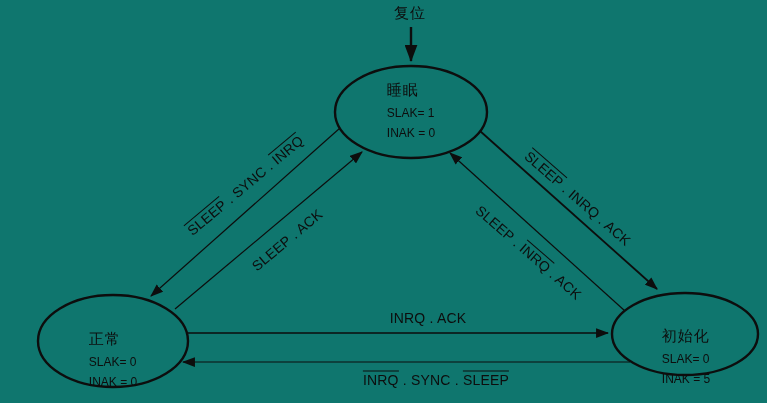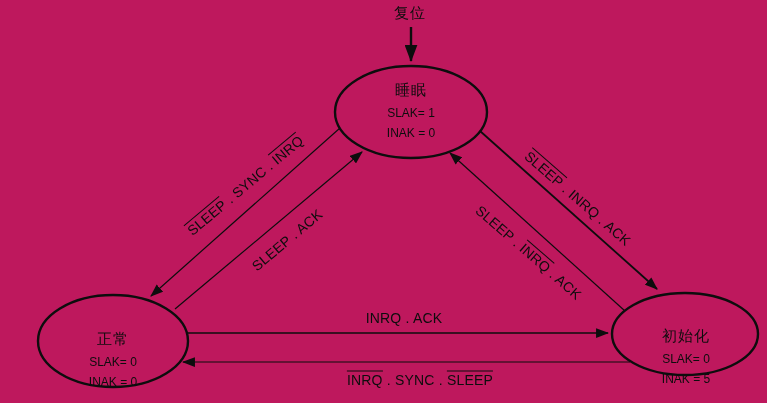--- a/index.html
+++ b/index.html
@@ -22,21 +22,20 @@
     position: absolute;
     transform: translate(-50%, -50%) rotate(var(--rot, 0deg));
     white-space: pre;
   }
 
   .reset-label { font-size: 15px; letter-spacing: 1px; }
 
   .state-text {
     position: absolute;
     transform: translate(-50%, -50%);
-    text-align: center;
     line-height: 1.0;
   }
   .state-name { font-size: 15px; letter-spacing: 1px; margin-bottom: 6px; }
   .state-reg  { font-size: 12px; line-height: 20px; }
 
   .tlabel { font-size: 14px; letter-spacing: 0.2px; }
   .tlabel .ovl {
     display: inline-block;
     border-top: 1.2px solid #0d0d0d;
     padding-top: 1px;
@@ -47,21 +46,21 @@
     position: absolute;
     right: 6px;
     bottom: 4px;
     font-size: 17px;
     letter-spacing: 0.5px;
   }
 </style>
 </head>
 <body>
 
-<div class="stage" style="background: #be185d;">
+<div class="stage" style="background: #0f766e;">
 
   <svg width="767" height="403" viewBox="0 0 767 403">
     <defs>
       <marker id="head" markerUnits="userSpaceOnUse" markerWidth="13" markerHeight="10" viewBox="0 0 12 9" refX="11" refY="4.5" orient="auto">
         <path d="M0,0 L12,4.5 L0,9 Z" fill="#0d0d0d"></path>
       </marker>
       <marker id="bighead" markerUnits="userSpaceOnUse" markerWidth="17" markerHeight="13" viewBox="0 0 16 12" refX="15" refY="6" orient="auto">
         <path d="M0,0 L16,6 L0,12 Z" fill="#0d0d0d"></path>
       </marker>
     </defs>
@@ -101,18 +100,18 @@
   </div>
 
   <div class="anchored tlabel" style="left:245px; top:185px; --rot:-40deg;"><span class="ovl">SLEEP</span><span> . SYNC . </span><span class="ovl">INRQ</span></div>
 
   <div class="anchored tlabel" style="left:287px; top:240px; --rot:-40deg;"><span>SLEEP . ACK</span></div>
 
   <div class="anchored tlabel" style="left:578px; top:198px; --rot:41deg;"><span class="ovl">SLEEP</span><span> . INRQ . ACK</span></div>
 
   <div class="anchored tlabel" style="left:529px; top:252px; --rot:41deg;"><span>SLEEP . </span><span class="ovl">INRQ</span><span> . ACK</span></div>
 
-  <div class="anchored tlabel" style="left:404px; top:318px;"><span>INRQ . ACK</span></div>
+  <div class="anchored tlabel" style="left:428px; top:318px;"><span>INRQ . ACK</span></div>
 
-  <div class="anchored tlabel" style="left:420px; top:379px;"><span class="ovl">INRQ</span><span> . SYNC . </span><span class="ovl">SLEEP</span></div>
+  <div class="anchored tlabel" style="left:436px; top:379px;"><span class="ovl">INRQ</span><span> . SYNC . </span><span class="ovl">SLEEP</span></div>
 
 
 </div>
 
 </body></html>

